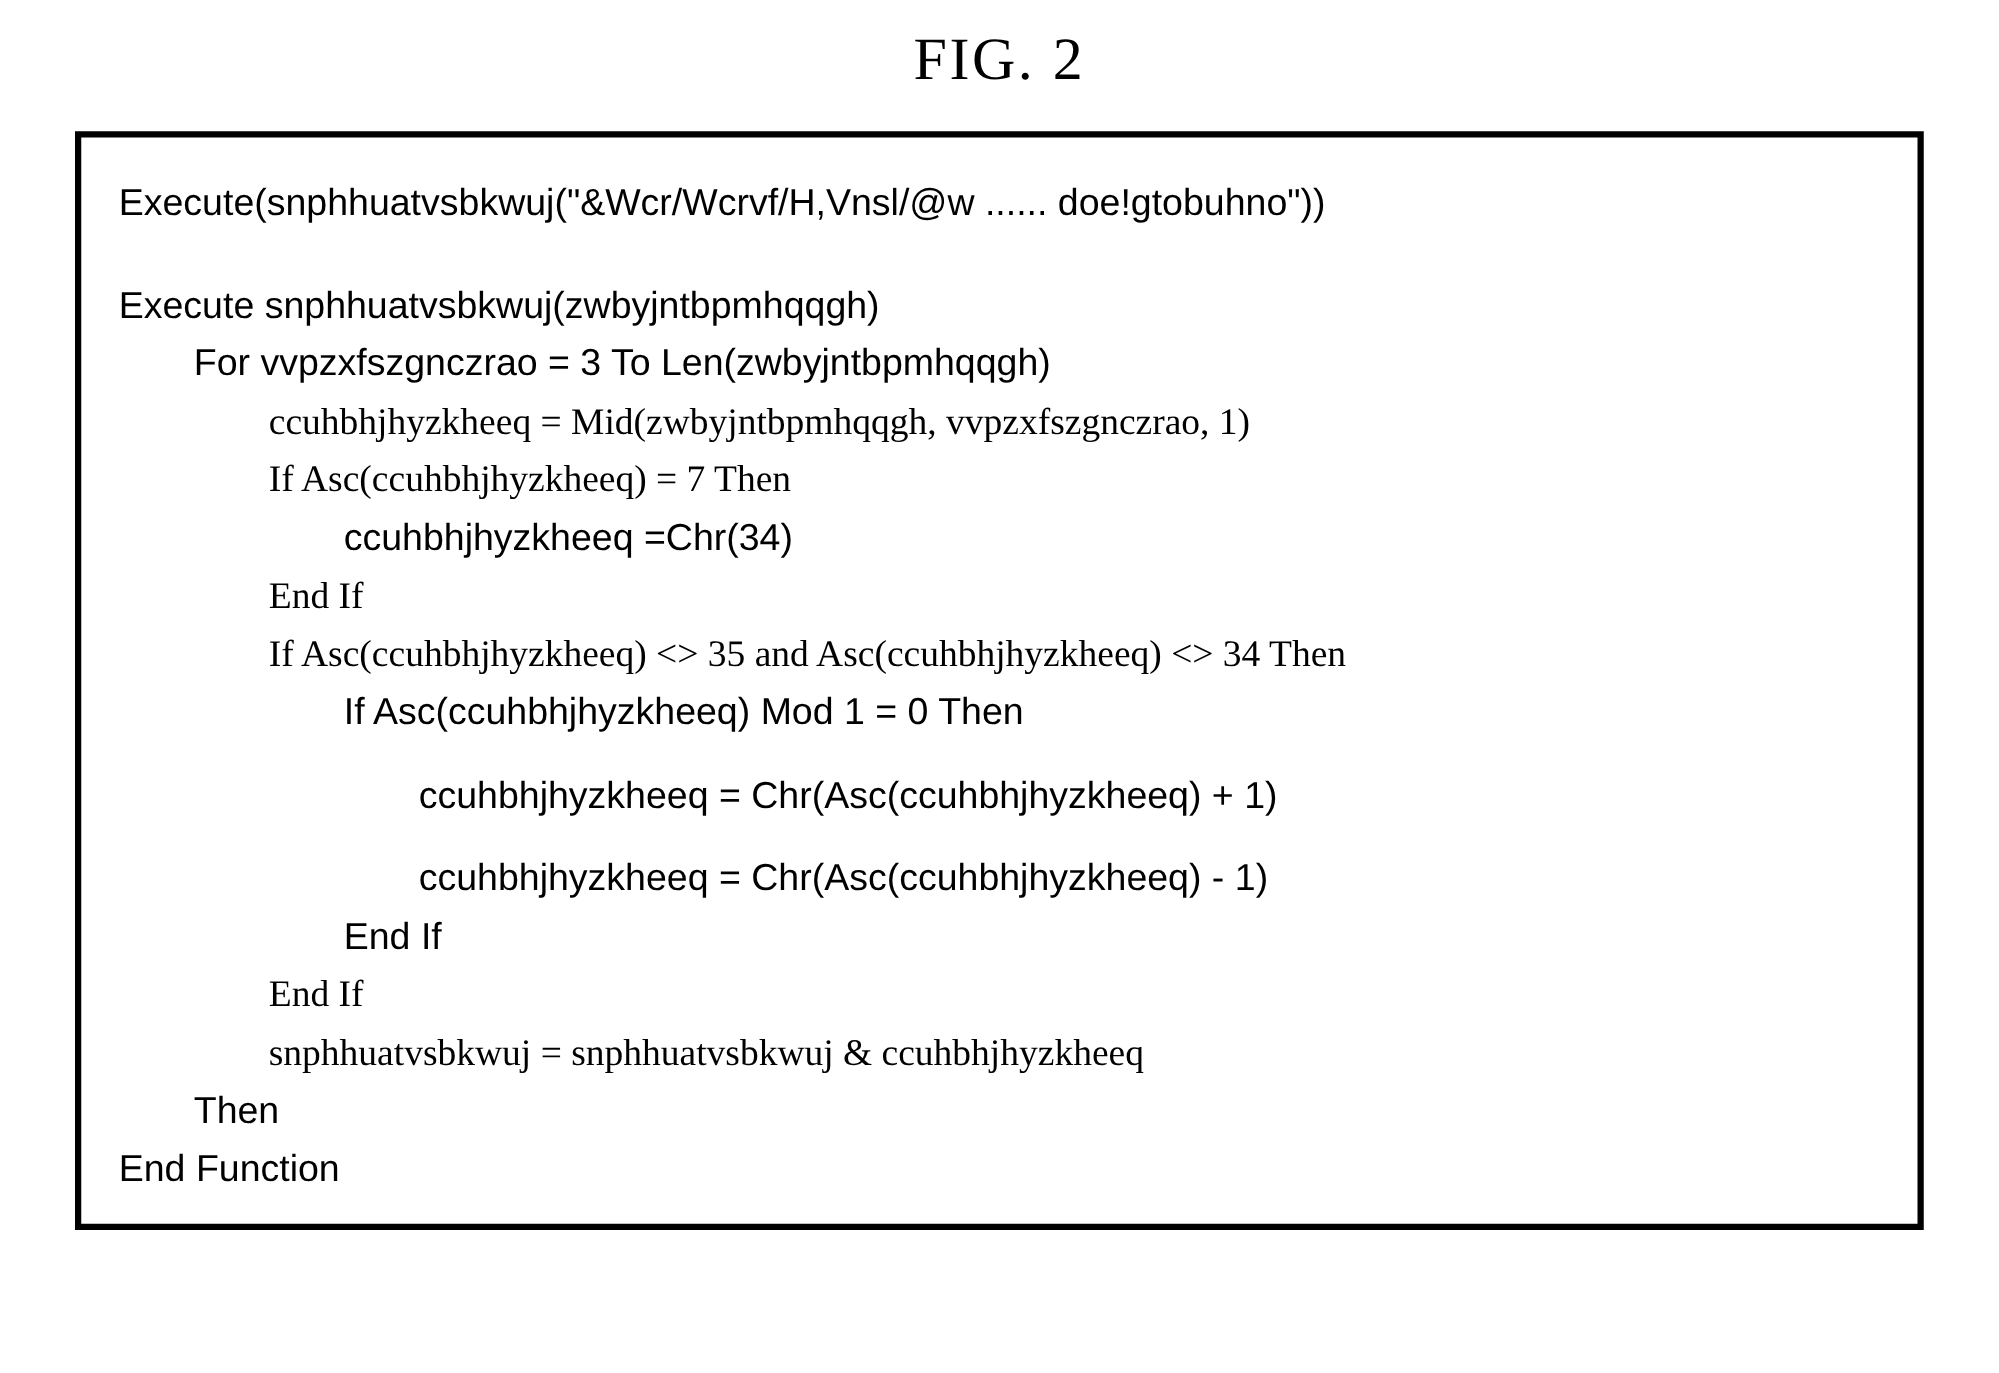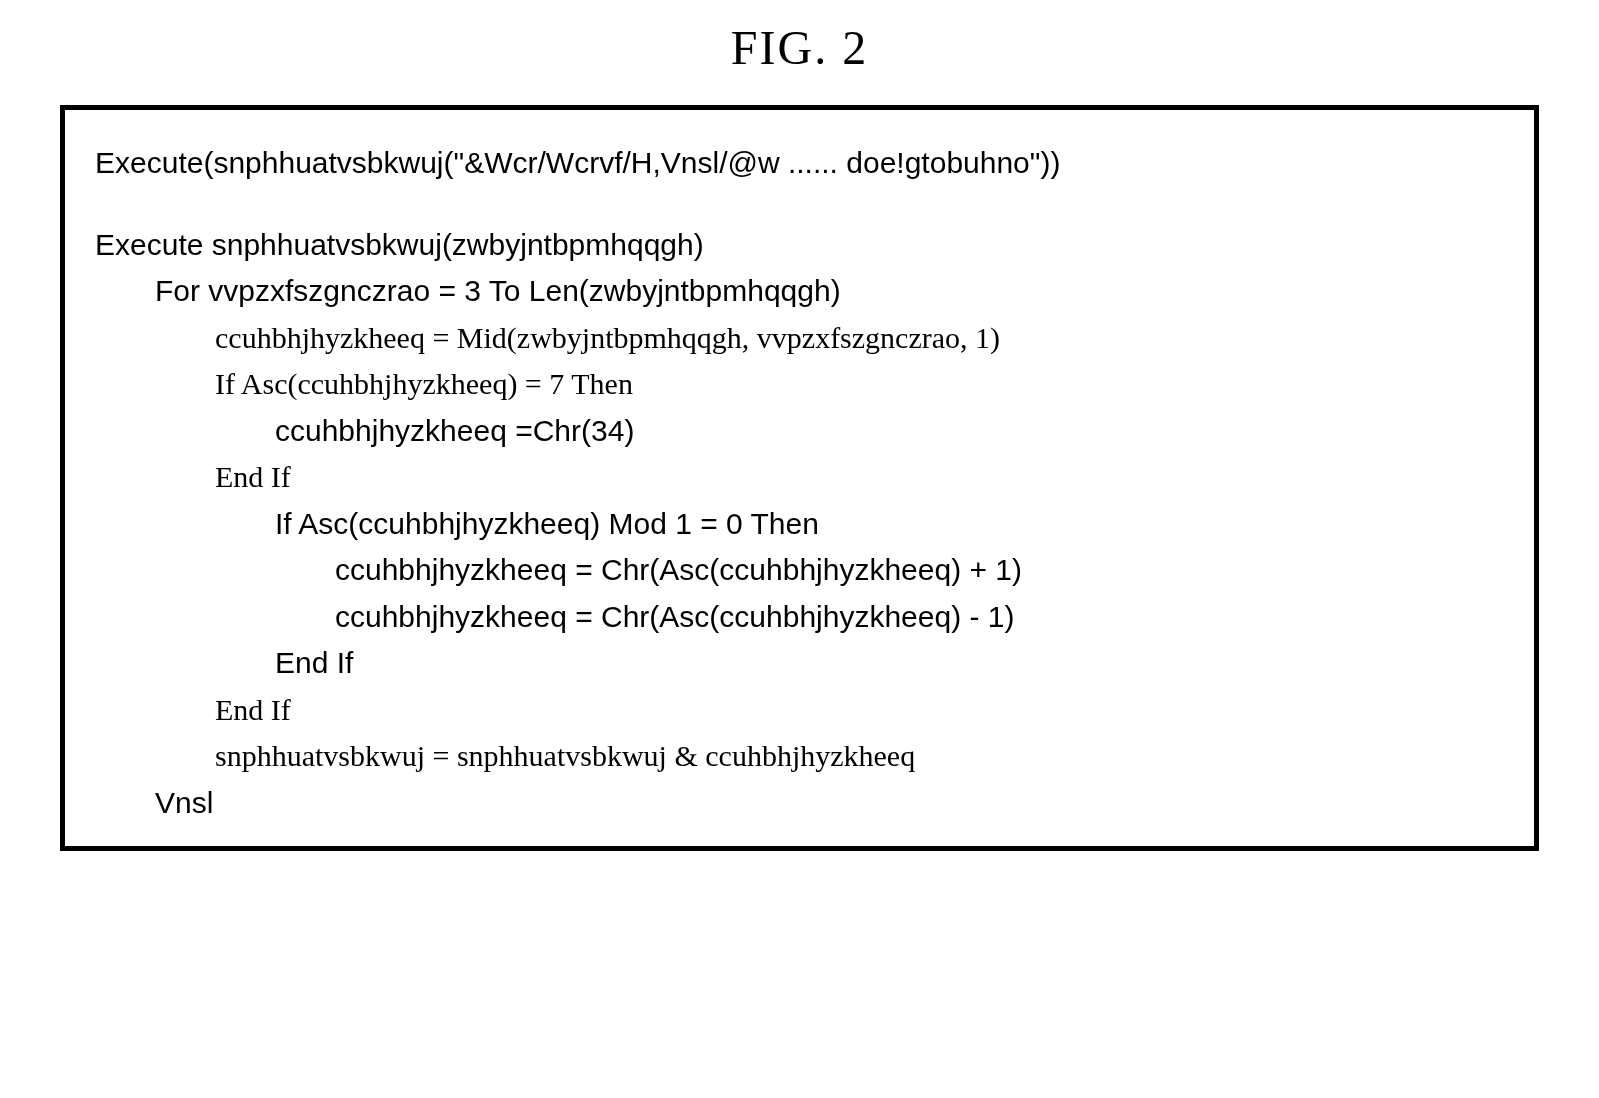--- a/index.html
+++ b/index.html
@@ -30,39 +30,41 @@
       font-weight: normal;
     }
     .code-line {
       white-space: pre;
       color: #000000;
     }
     .indent-0 { padding-left: 0; }
     .indent-1 { padding-left: 60px; }
     .indent-2 { padding-left: 120px; font-family: Liberation Serif, serif; }
     .indent-3 { padding-left: 180px; }
-    .indent-4 { padding-left: 240px; }
+    .indent-4 { padding-left: 240px; margin-top: 20px; }
     .blank-line {
       height: 35px;
     }
   </style>
 </head>
 <body>
 
 <div class="figure-title">FIG. 2</div>
 
 <div class="code-box">
   <div class="code-line indent-0">Execute(snphhuatvsbkwuj("&amp;Wcr/Wcrvf/H,Vnsl/@w ...... doe!gtobuhno"))</div>
   <div class="blank-line"></div>
   <div class="code-line indent-0">Execute snphhuatvsbkwuj(zwbyjntbpmhqqgh)</div>
   <div class="code-line indent-1">For vvpzxfszgnczrao = 3 To Len(zwbyjntbpmhqqgh)</div>
   <div class="code-line indent-2">ccuhbhjhyzkheeq = Mid(zwbyjntbpmhqqgh, vvpzxfszgnczrao, 1)</div>
   <div class="code-line indent-2">If Asc(ccuhbhjhyzkheeq) = 7 Then</div>
   <div class="code-line indent-3">ccuhbhjhyzkheeq =Chr(34)</div>
   <div class="code-line indent-2">End If</div>
+  <div class="code-line indent-2">If Asc(ccuhbhjhyzkheeq) &lt;&gt; 35 and Asc(ccuhbhjhyzkheeq) &lt;&gt; 34 Then</div>
   <div class="code-line indent-3">If Asc(ccuhbhjhyzkheeq) Mod 1 = 0 Then</div>
   <div class="code-line indent-4">ccuhbhjhyzkheeq = Chr(Asc(ccuhbhjhyzkheeq) + 1)</div>
   <div class="code-line indent-4">ccuhbhjhyzkheeq = Chr(Asc(ccuhbhjhyzkheeq) - 1)</div>
   <div class="code-line indent-3">End If</div>
   <div class="code-line indent-2">End If</div>
   <div class="code-line indent-2">snphhuatvsbkwuj = snphhuatvsbkwuj &amp; ccuhbhjhyzkheeq</div>
-  <div class="code-line indent-1">Vnsl</div>
+  <div class="code-line indent-1">Then</div>
+  <div class="code-line indent-0">End Function</div>
 </div>
 
 </body></html>

